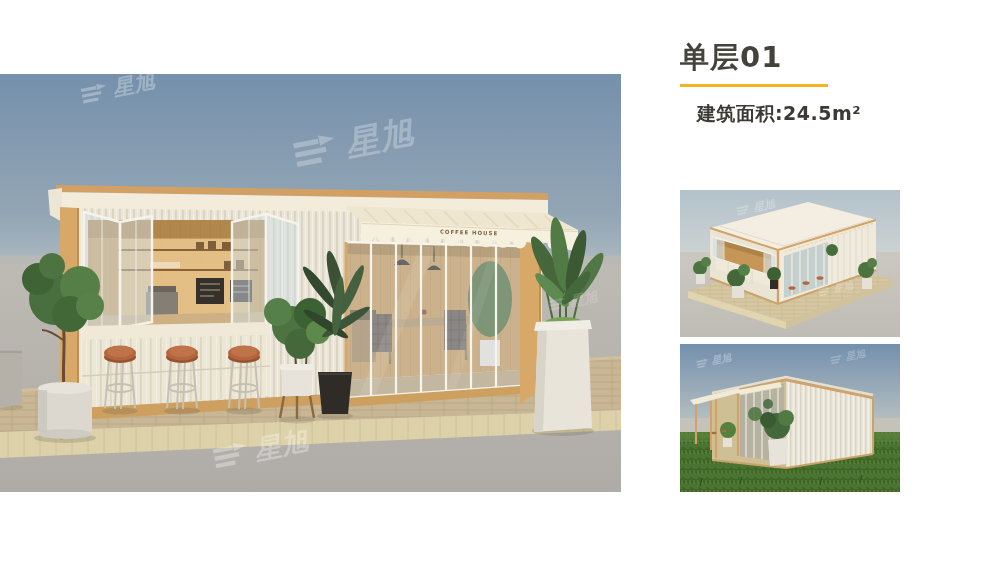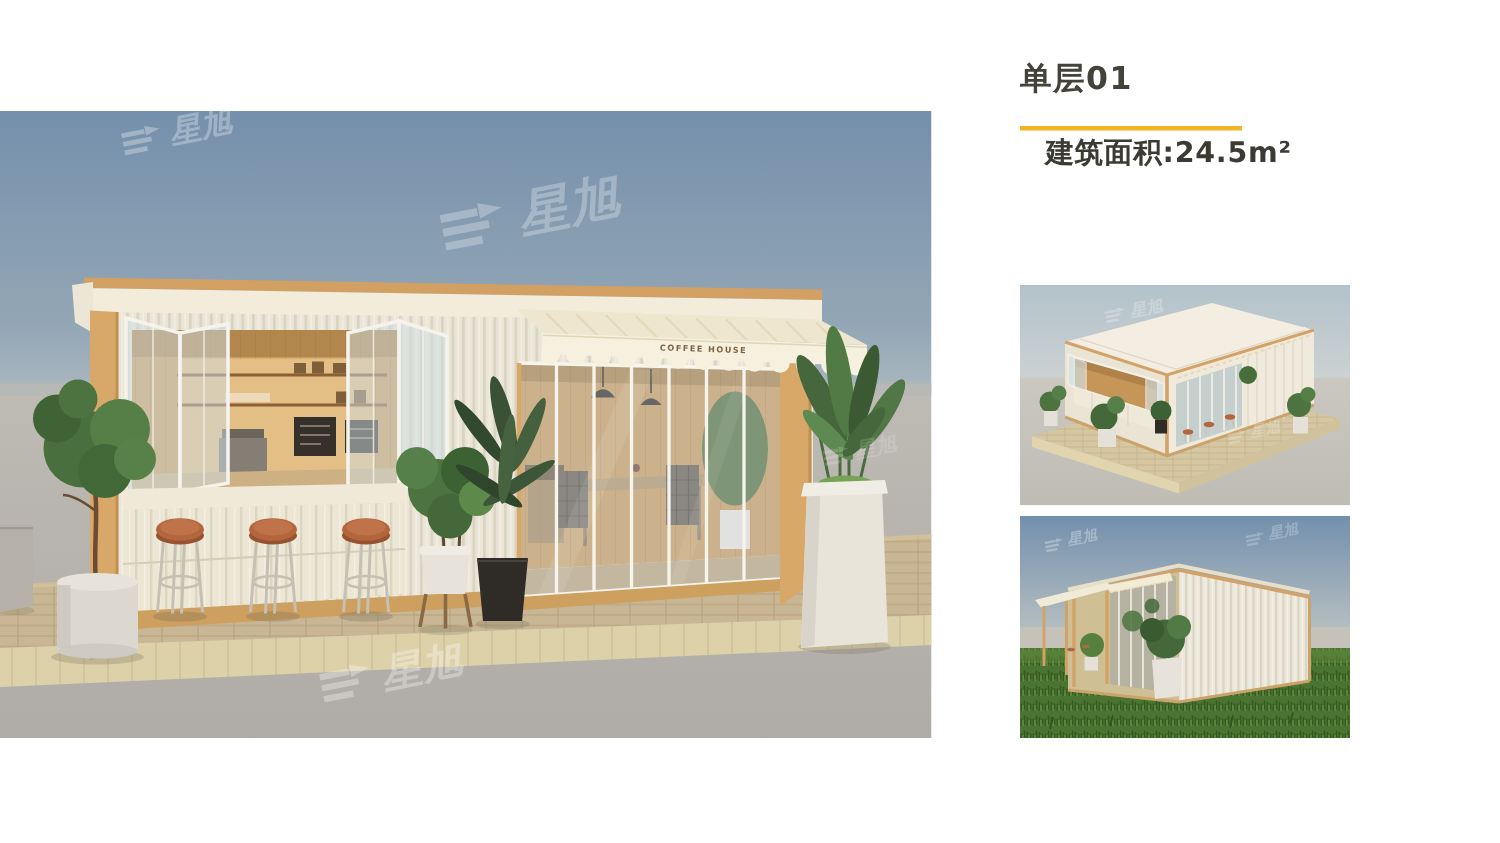--- a/index.html
+++ b/index.html
@@ -11,25 +11,25 @@
   .page{position:absolute;left:0;top:0;width:1000px;height:562px;background:#fff;}
   figure{margin:0;padding:0;}
   .main-render{position:absolute;left:0;top:74px;width:621px;height:418px;}
   .main-render svg{display:block;width:100%;height:100%;}
   .thumb{position:absolute;overflow:hidden;}
   .thumb svg{display:block;width:100%;height:100%;}
   .thumb-1{left:680px;top:190px;width:220px;height:147px;}
   .thumb-2{left:680px;top:344px;width:220px;height:148px;}
   .page-title{
     position:absolute;left:680px;top:38px;margin:0;
-    font-size:21px;font-weight:bold;color:#44433a;letter-spacing:1px;
+    font-size:29px;font-weight:bold;color:#44433a;letter-spacing:1px;
   }
   .title-underline{position:absolute;left:680px;top:84px;width:148px;height:3px;background:#f2b422;}
   .area-label{
-    position:absolute;left:697px;top:89px;margin:0;
+    position:absolute;left:697px;top:101px;margin:0;
     font-size:19px;font-weight:bold;color:#3b3a33;letter-spacing:.5px;
   }
   .wm{
     position:absolute;display:flex;align-items:flex-end;gap:.22em;
     color:#ffffff;transform:rotate(-11deg);font-weight:bold;font-style:italic;
     line-height:1;pointer-events:none;white-space:nowrap;
   }
   .wm .glyph{display:block;width:1.35em;height:.92em;flex:0 0 auto;}
 </style>
 </head>

